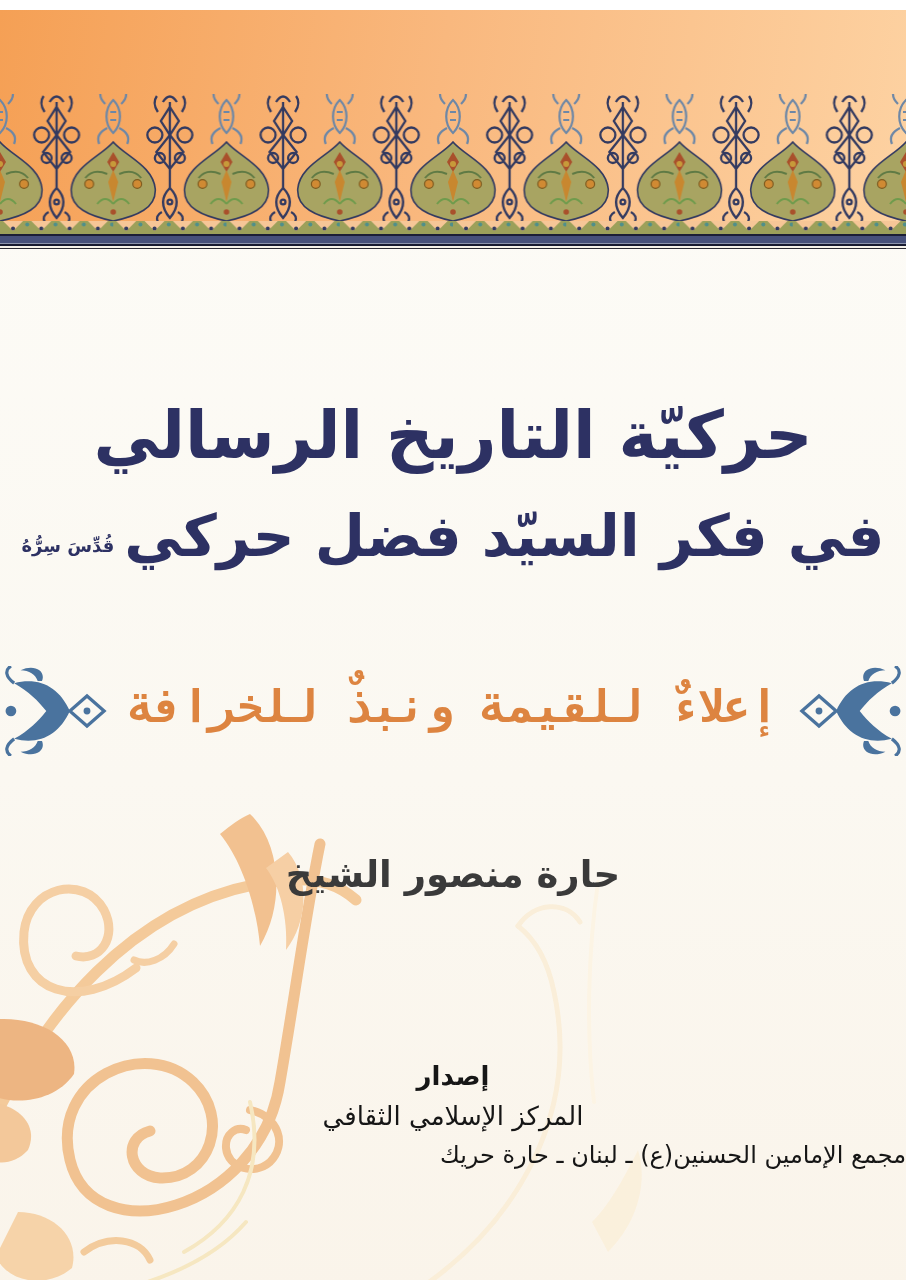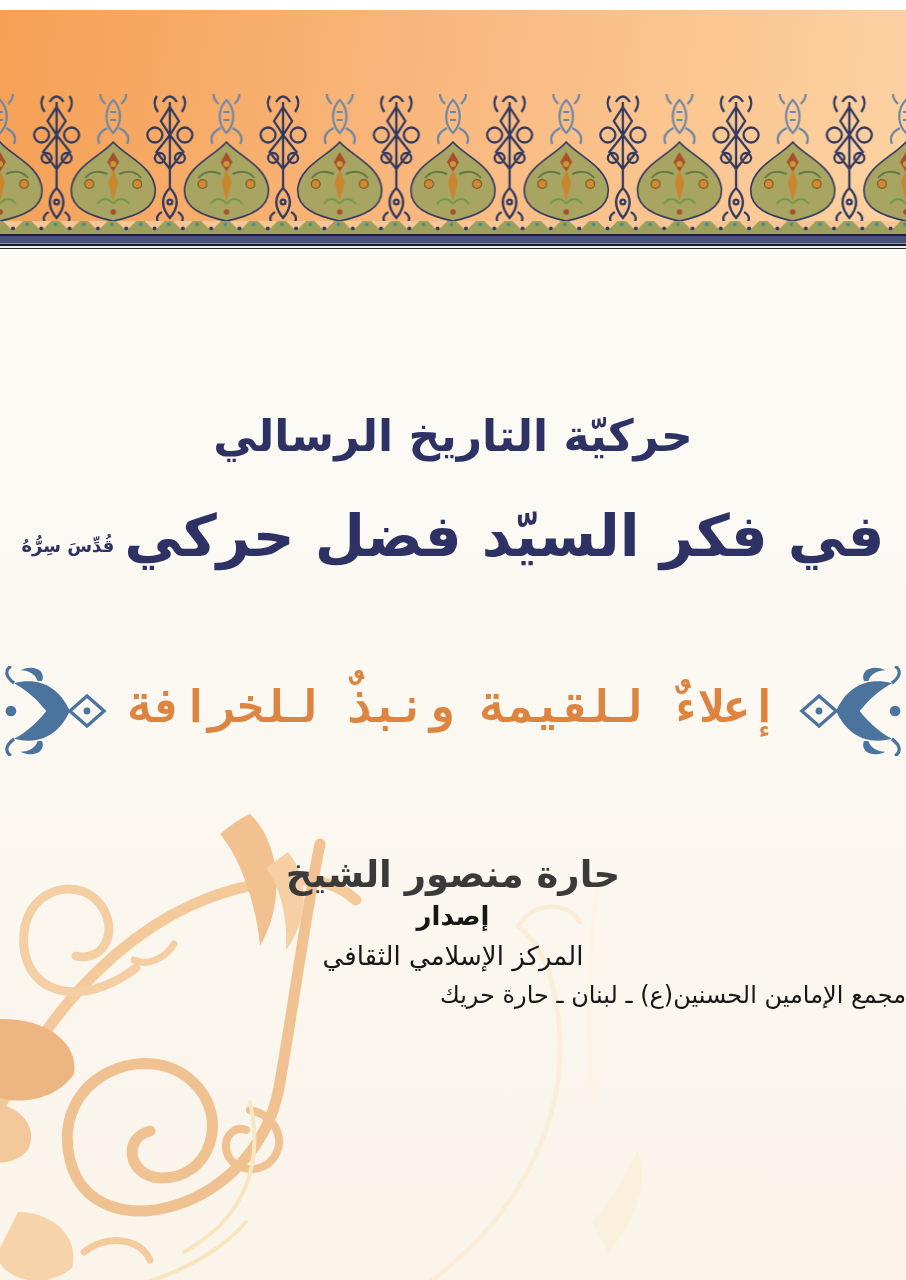--- a/index.html
+++ b/index.html
@@ -55,21 +55,21 @@
     z-index: 1;
     text-align: center;
     direction: rtl;
   }
   .title-block {
     margin: 137px 0 0 0;
     color: #2d3163;
     font-weight: bold;
   }
   .title-line1 {
-    font-size: 44px;
+    font-size: 66px;
     line-height: 98px;
     letter-spacing: 1px;
   }
   .title-line2 {
     font-size: 58px;
     line-height: 102px;
     letter-spacing: 1px;
   }
   .honorific {
     display: inline-block;
@@ -100,20 +100,21 @@
     white-space: nowrap;
   }
   .author {
     margin-top: 96px;
     font-size: 37px;
     font-weight: bold;
     color: #3a3a3a;
     letter-spacing: 1px;
   }
   .publisher {
+    margin-top: 160px;
     color: #161616;
   }
   .publisher-label {
     font-size: 26px;
     font-weight: bold;
     line-height: 40px;
   }
   .publisher-name {
     font-size: 26px;
     line-height: 40px;

